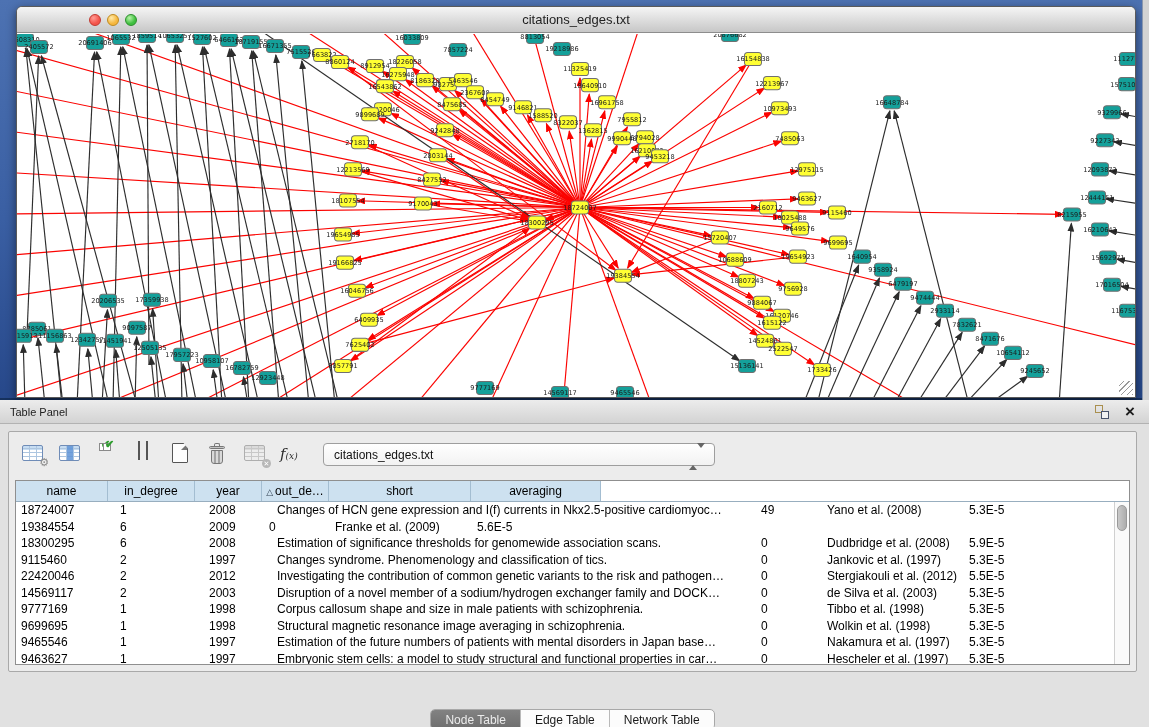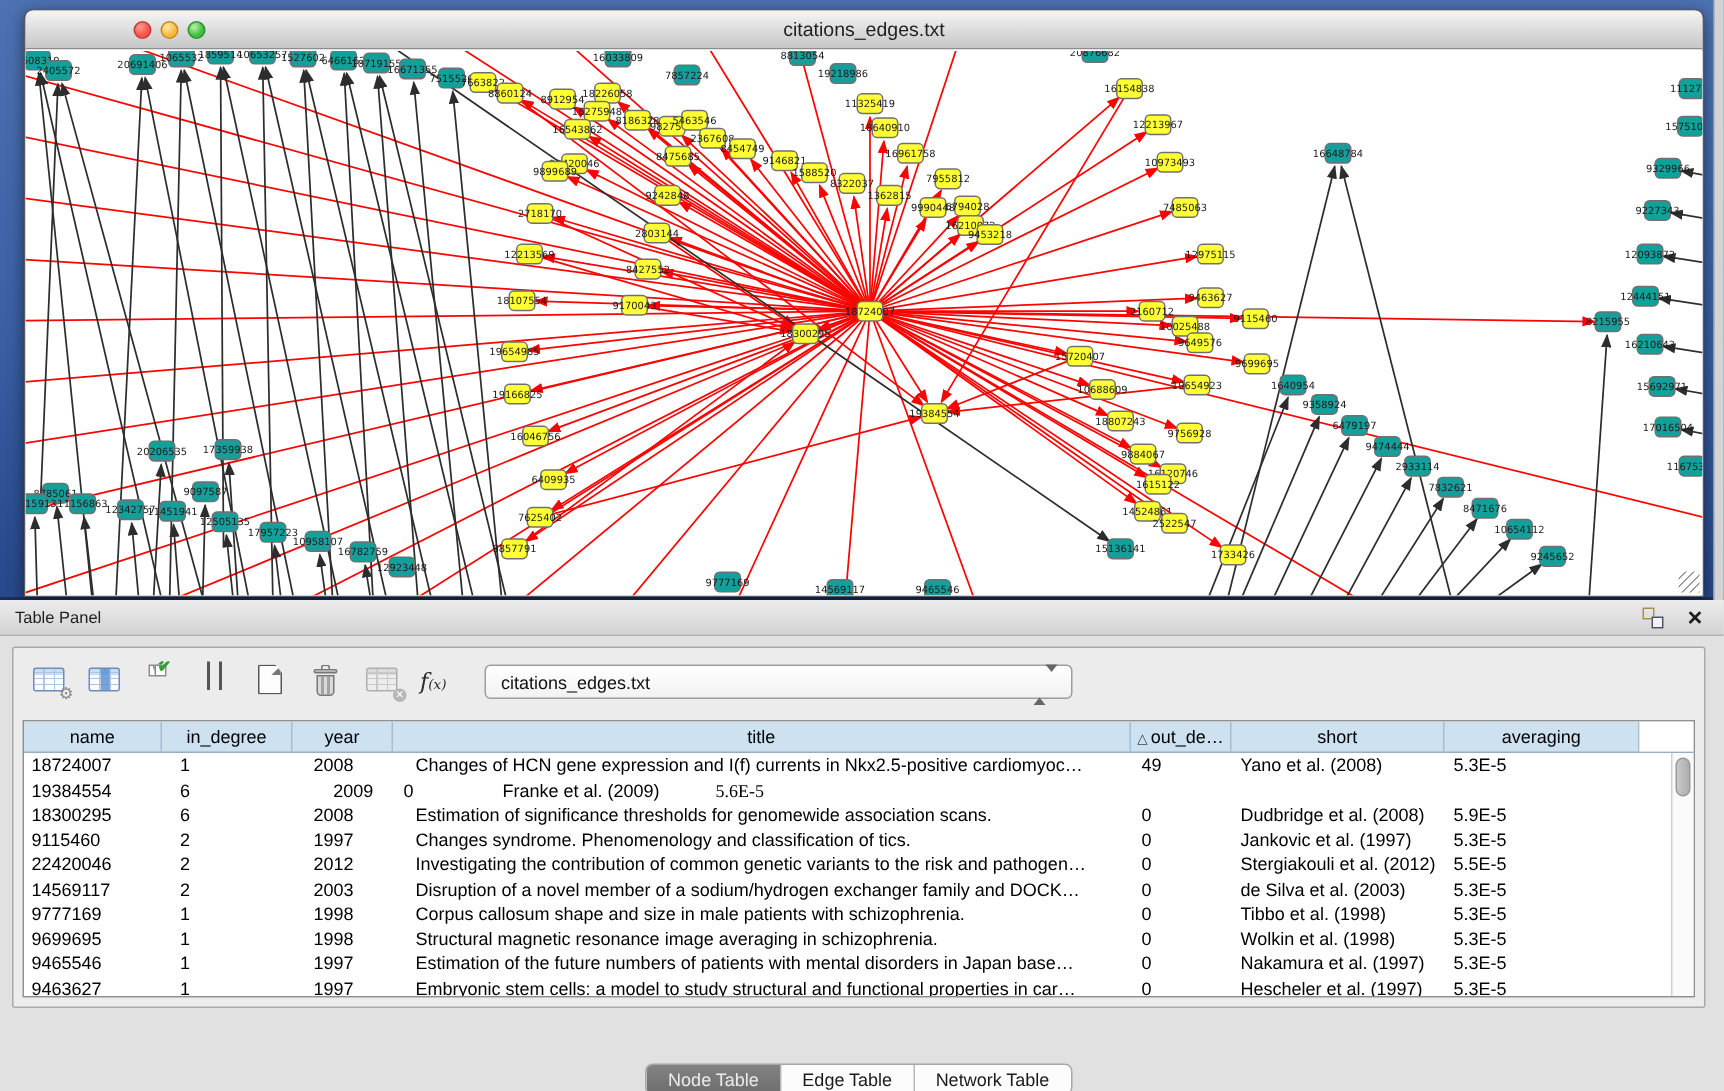--- a/index.html
+++ b/index.html
@@ -568,44 +568,43 @@
         <span class="val">citations_edges.txt</span>
         <span class="arrows"><span class="up"></span><span class="dn"></span></span>
       </div>
     </div>
 
     <div class="tbl">
       <div class="thead" id="thead">
           <div class="th" style="width: 92px;">name</div>
           <div class="th" style="width: 87px;">in_degree</div>
           <div class="th" style="width: 67px;">year</div>
-          <div class="th" style="width: 492px;">title</div>
           <div class="th" style="width: 67px;"><span class="sort-tri">△</span>out_de…</div>
           <div class="th" style="width: 142px;">short</div>
           <div class="th" style="width: 130px;">averaging</div>
           <div class="th filler"></div>
         </div>
       <div class="tbody">
         <div id="rows">
             <div class="trow">
               <div class="td" style="width: 92px; padding-left: 5px;">18724007</div>
               <div class="td" style="width: 87px; padding-left: 12px;">1</div>
               <div class="td" style="width: 67px; padding-left: 14px;">2008</div>
               <div class="td" style="width: 492px; padding-left: 15px;">Changes of HCN gene expression and I(f) currents in Nkx2.5-positive cardiomyoc…</div>
               <div class="td" style="width: 67px; padding-left: 7px;">49</div>
               <div class="td" style="width: 142px; padding-left: 6px;">Yano et al. (2008)</div>
               <div class="td" style="width: 130px; padding-left: 6px;">5.3E-5</div>
             </div>
             <div class="trow">
               <div class="td" style="width: 92px; padding-left: 5px;">19384554</div>
               <div class="td" style="width: 87px; padding-left: 12px;">6</div>
-              <div class="td" style="width: 67px; padding-left: 14px; text-align: center;">2009</div>
+              <div class="td" style="width: 67px; padding-left: 14px;">2009</div>
               <div class="td" style="width: 67px; padding-left: 7px;">0</div>
               <div class="td" style="width: 142px; padding-left: 6px;">Franke et al. (2009)</div>
-              <div class="td" style="width: 130px; padding-left: 6px; font-family: Liberation Serif, serif;">5.6E-5</div>
+              <div class="td" style="width: 130px; padding-left: 6px;">5.6E-5</div>
             </div>
             <div class="trow">
               <div class="td" style="width: 92px; padding-left: 5px;">18300295</div>
               <div class="td" style="width: 87px; padding-left: 12px;">6</div>
               <div class="td" style="width: 67px; padding-left: 14px;">2008</div>
               <div class="td" style="width: 492px; padding-left: 15px;">Estimation of significance thresholds for genomewide association scans.</div>
               <div class="td" style="width: 67px; padding-left: 7px;">0</div>
               <div class="td" style="width: 142px; padding-left: 6px;">Dudbridge et al. (2008)</div>
               <div class="td" style="width: 130px; padding-left: 6px;">5.9E-5</div>
             </div>

